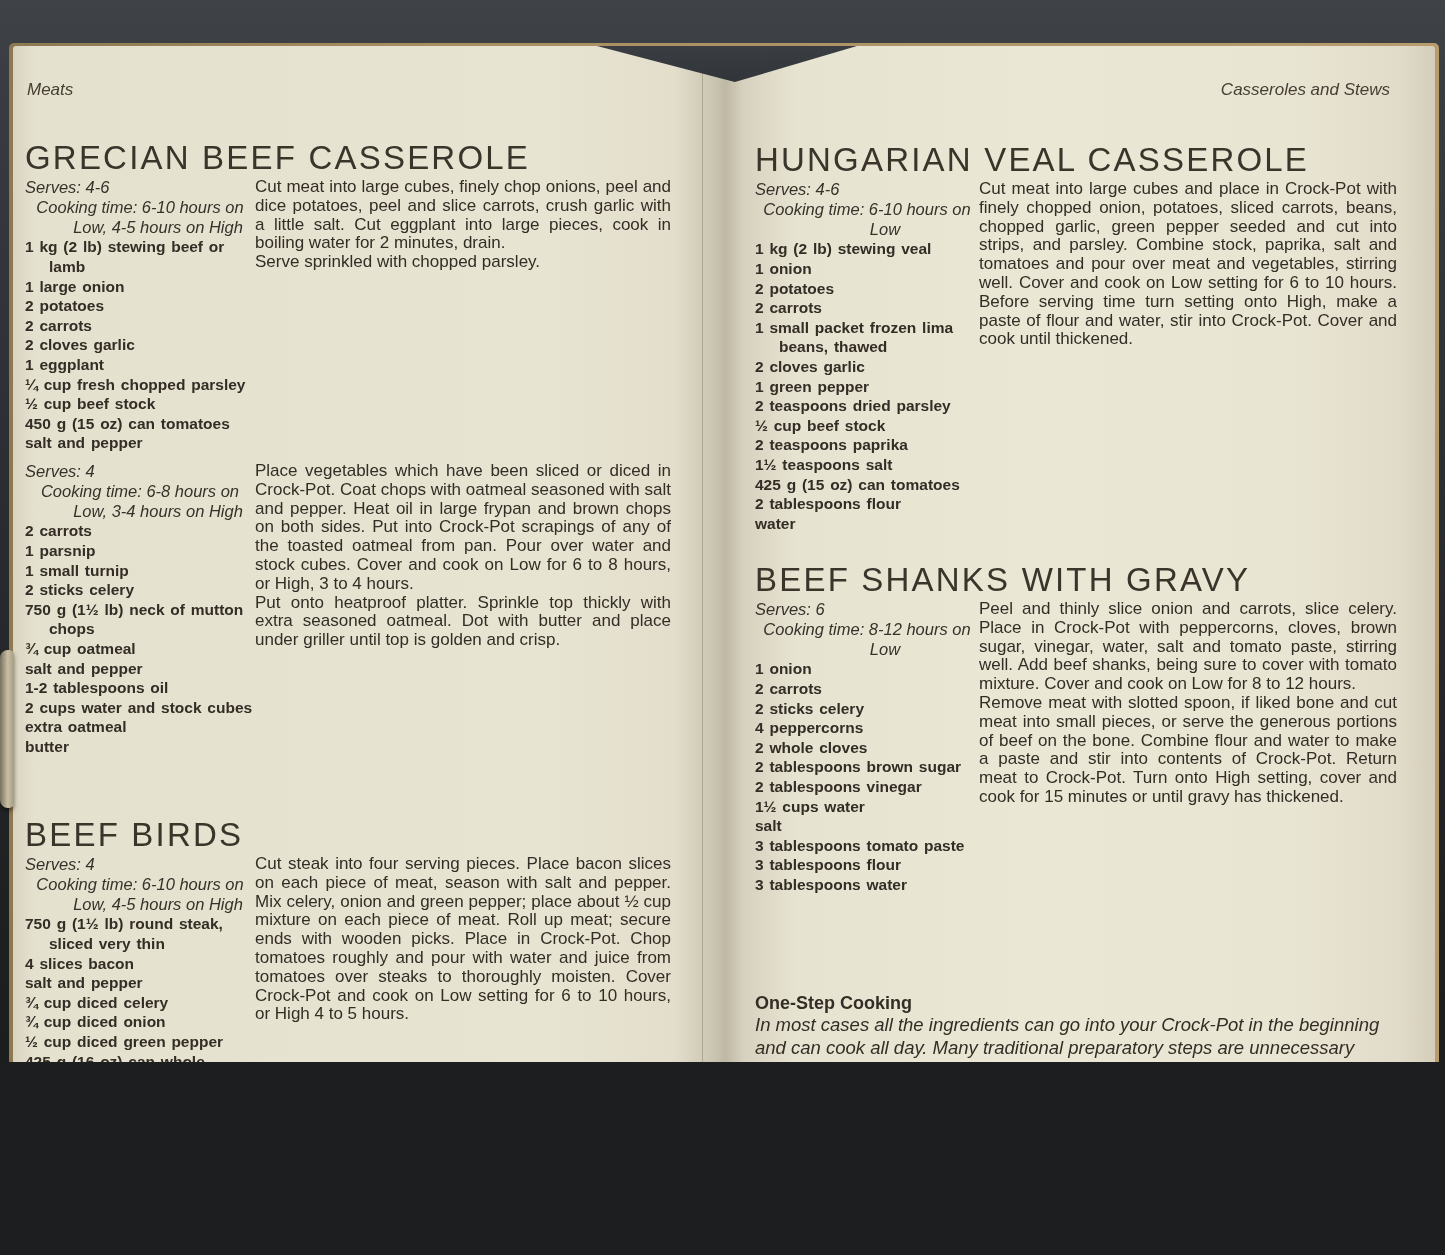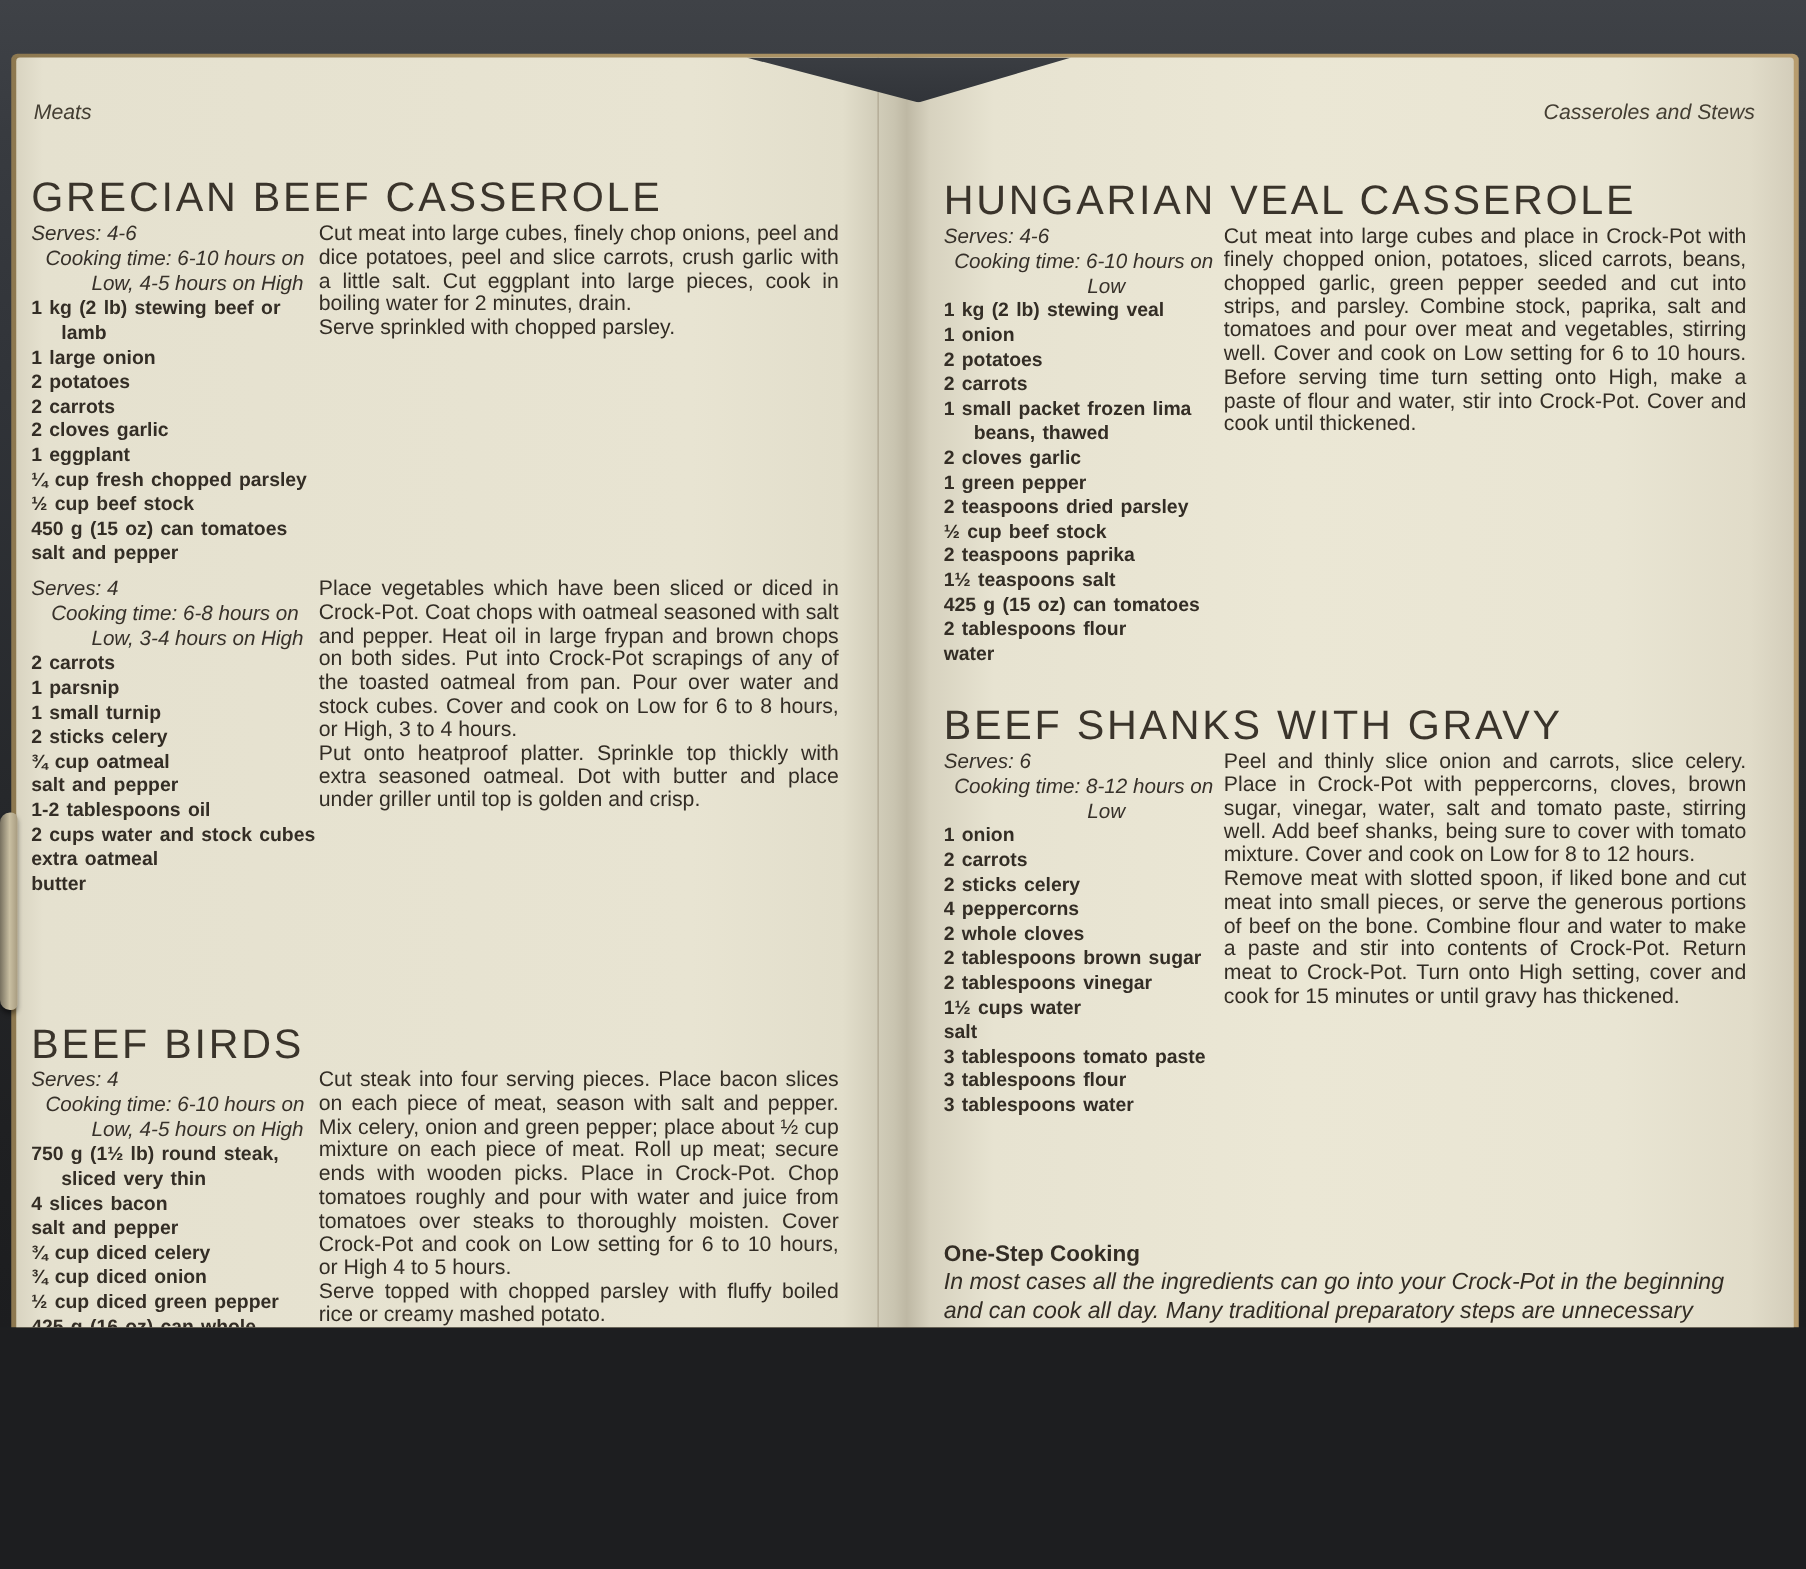--- a/index.html
+++ b/index.html
@@ -35,21 +35,21 @@
   .page-curl{
     position:absolute;left:0;top:650px;width:14px;height:158px;
     background:linear-gradient(90deg,#77705f 0%,#c9bfa2 55%,#a89c80 100%);
     border-radius:8px 5px 5px 8px;box-shadow:0 3px 4px rgba(0,0,0,0.45);
   }
   .page{position:absolute;top:0;height:100%;}
   .page-left{left:0;width:710px;}
   .page-right{left:710px;width:712px;}
   .running-head{position:absolute;top:34px;font-style:italic;font-size:17px;color:#443e33;}
   .page-left .running-head{left:14px;}
-  .page-right .running-head{right:31px;}
+  .page-right .running-head{right:45px;}
   .pageno{position:absolute;font-size:15px;color:#3a342c;}
   .page-left .pageno{left:12px;top:1086px;}
   .page-right .pageno{left:649px;top:1089px;}
 
   .recipe{position:absolute;}
   .page-left .recipe{left:12px;width:646px;}
   .page-right .recipe{left:32px;width:642px;}
   .page-left .recipe:nth-of-type(1){top:94px;}
   .page-left .recipe:nth-of-type(2){top:416px;}
   .page-left .recipe:nth-of-type(3){top:771px;}
@@ -115,20 +115,21 @@
           <section class="recipe">
     <div class="recipe-body">
       <div class="col-ingredients">
         <p class="serves">Serves: 4</p>
         <p class="cooking-time">Cooking time: 6-8 hours on Low, 3-4 hours on High</p>
         <div class="ingredients">
                   <p class="ingredient">2 carrots</p>
                   <p class="ingredient">1 parsnip</p>
                   <p class="ingredient">1 small turnip</p>
                   <p class="ingredient">2 sticks celery</p>
+                  <p class="ingredient">750 g (1½ lb) neck of mutton chops</p>
                   <p class="ingredient">¾ cup oatmeal</p>
                   <p class="ingredient">salt and pepper</p>
                   <p class="ingredient">1-2 tablespoons oil</p>
                   <p class="ingredient">2 cups water and stock cubes</p>
                   <p class="ingredient">extra oatmeal</p>
                   <p class="ingredient">butter</p>
                 </div>
       </div>
       <div class="col-instructions">
                 <p class="para">Place vegetables which have been sliced or diced in Crock-Pot. Coat chops with oatmeal seasoned with salt and pepper. Heat oil in large frypan and brown chops on both sides. Put into Crock-Pot scrapings of any of the toasted oatmeal from pan. Pour over water and stock cubes. Cover and cook on Low for 6 to 8 hours, or High, 3 to 4 hours.</p>
@@ -149,21 +150,20 @@
                   <p class="ingredient">¾ cup diced celery</p>
                   <p class="ingredient">¾ cup diced onion</p>
                   <p class="ingredient">½ cup diced green pepper</p>
                   <p class="ingredient">425 g (16 oz) can whole peeled tomatoes</p>
                   <p class="ingredient">½ cup water</p>
                   <p class="ingredient">chopped parsley</p>
                 </div>
       </div>
       <div class="col-instructions">
                 <p class="para">Cut steak into four serving pieces. Place bacon slices on each piece of meat, season with salt and pepper. Mix celery, onion and green pepper; place about ½ cup mixture on each piece of meat. Roll up meat; secure ends with wooden picks. Place in Crock-Pot. Chop tomatoes roughly and pour with water and juice from tomatoes over steaks to thoroughly moisten. Cover Crock-Pot and cook on Low setting for 6 to 10 hours, or High 4 to 5 hours.</p>
-                <p class="para">Serve topped with chopped parsley with fluffy boiled rice or creamy mashed potato.</p>
               </div>
     </div>
   </section>
         </div>
       <div class="pageno">38</div>
     </div>
 
     <div class="page page-right">
       <div class="running-head">Casseroles and Stews</div>
       <div>

